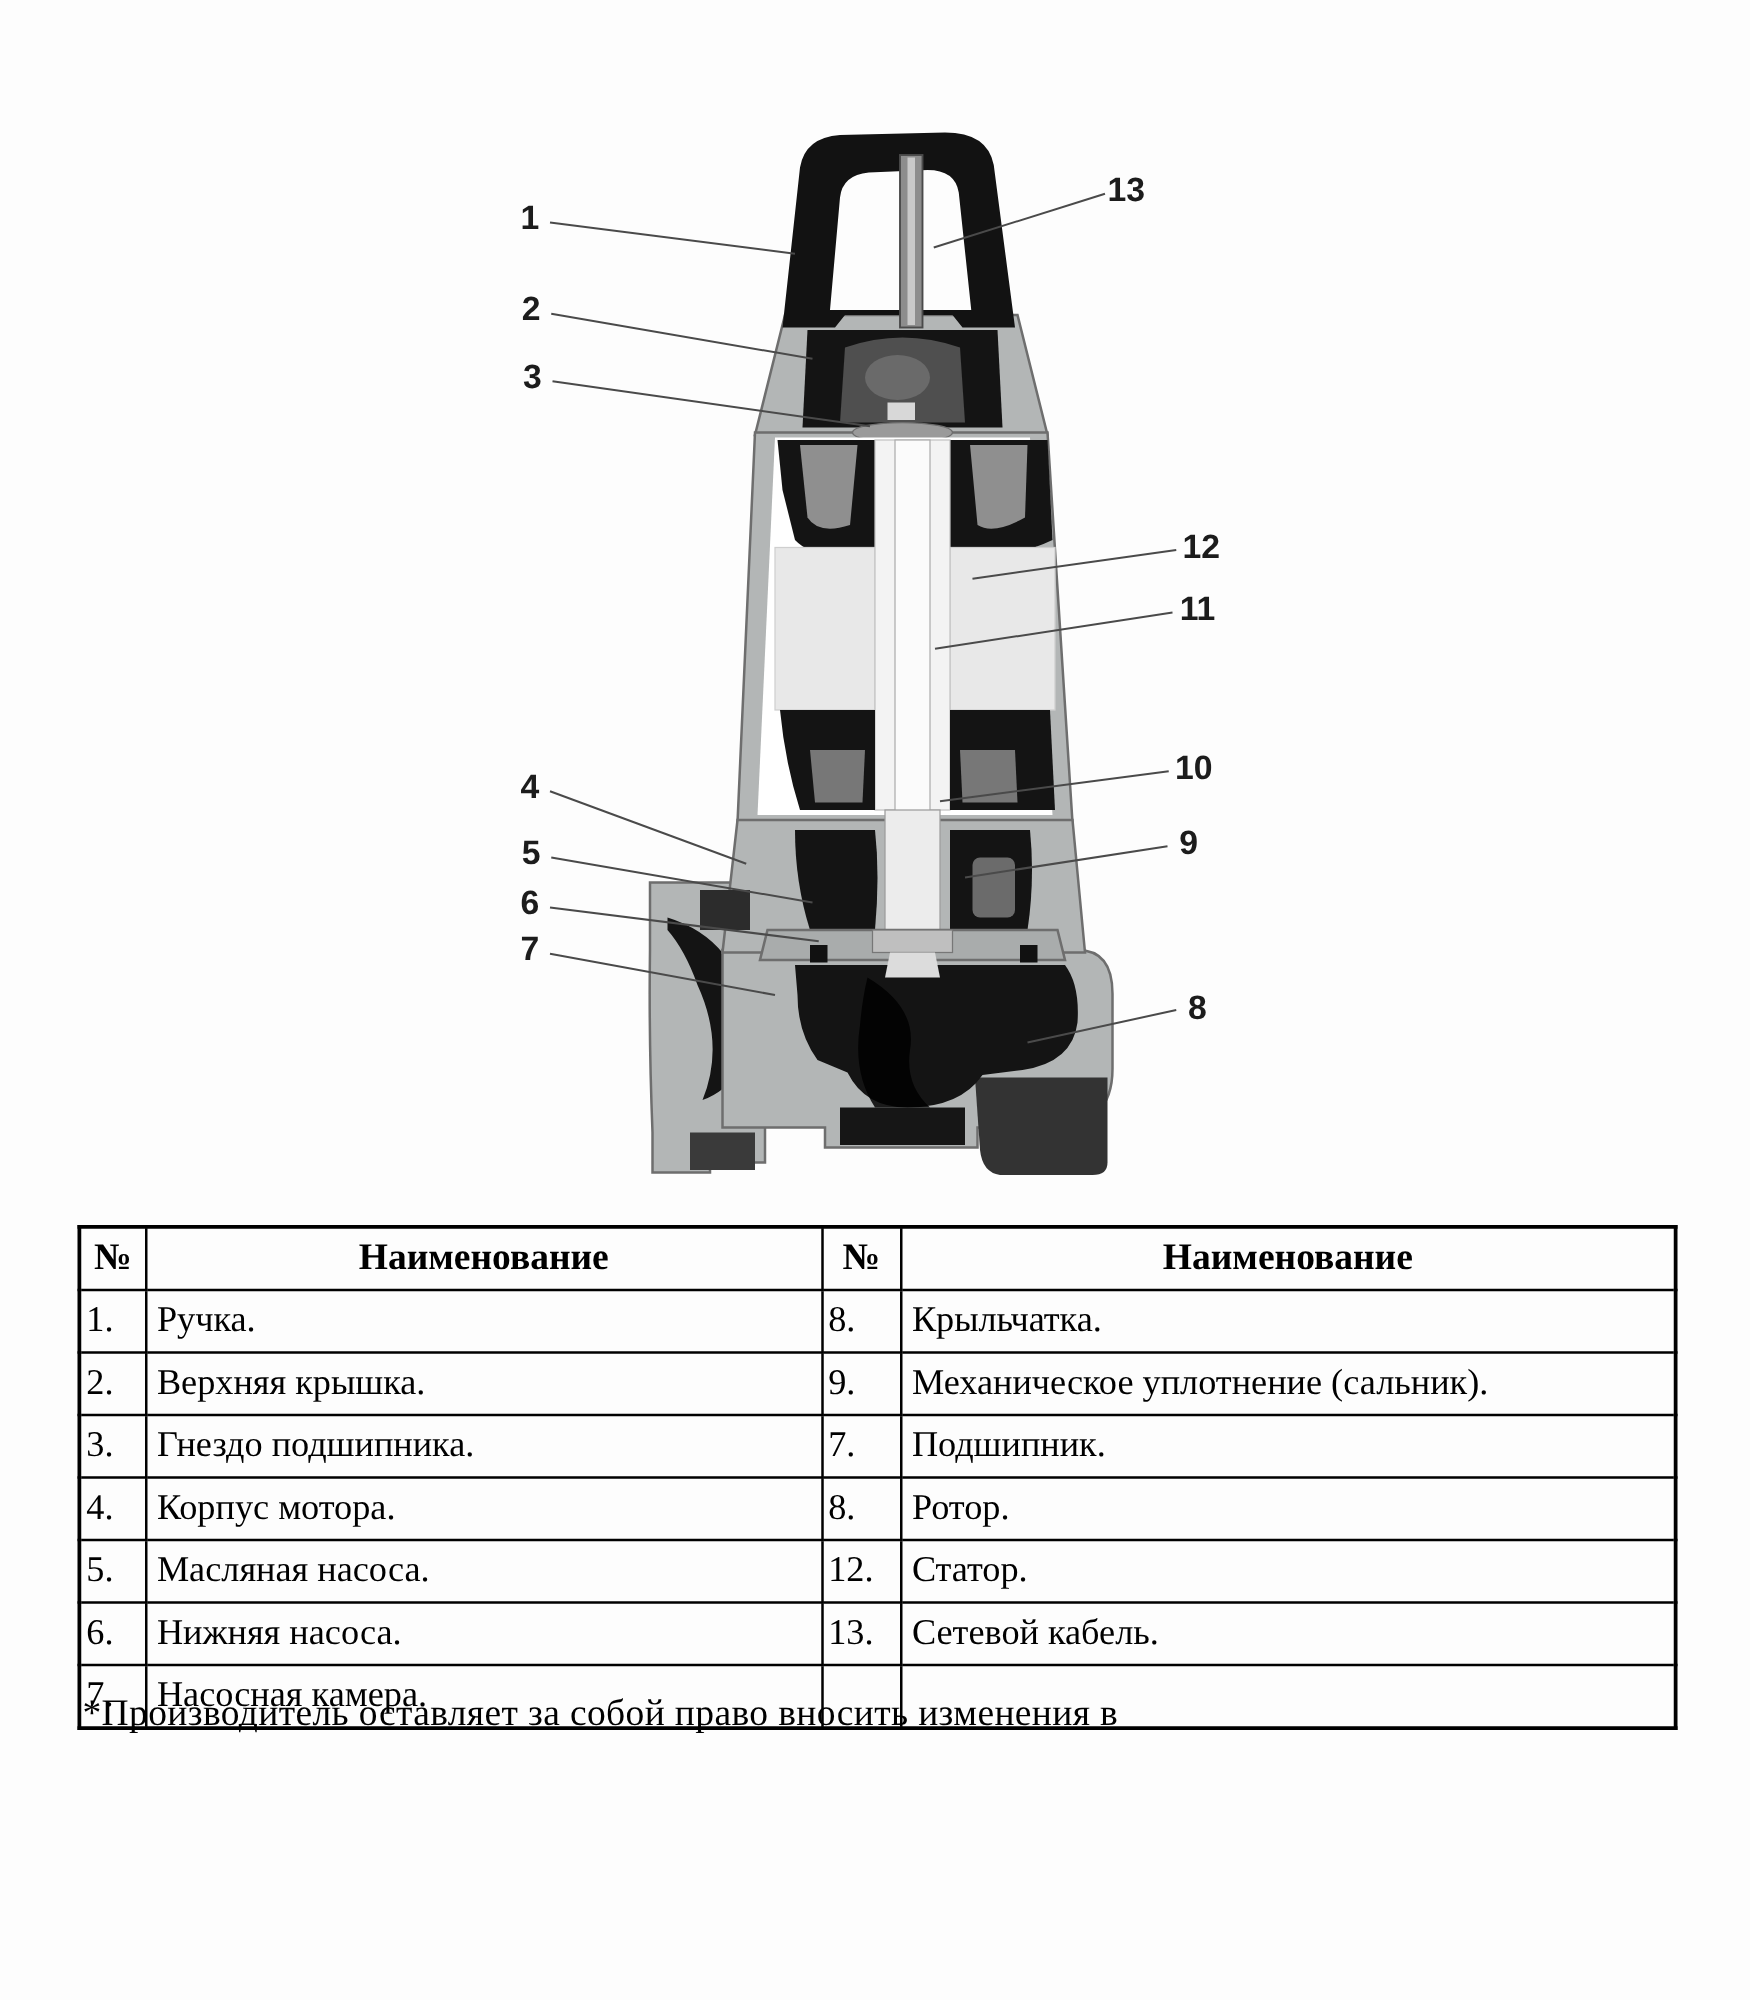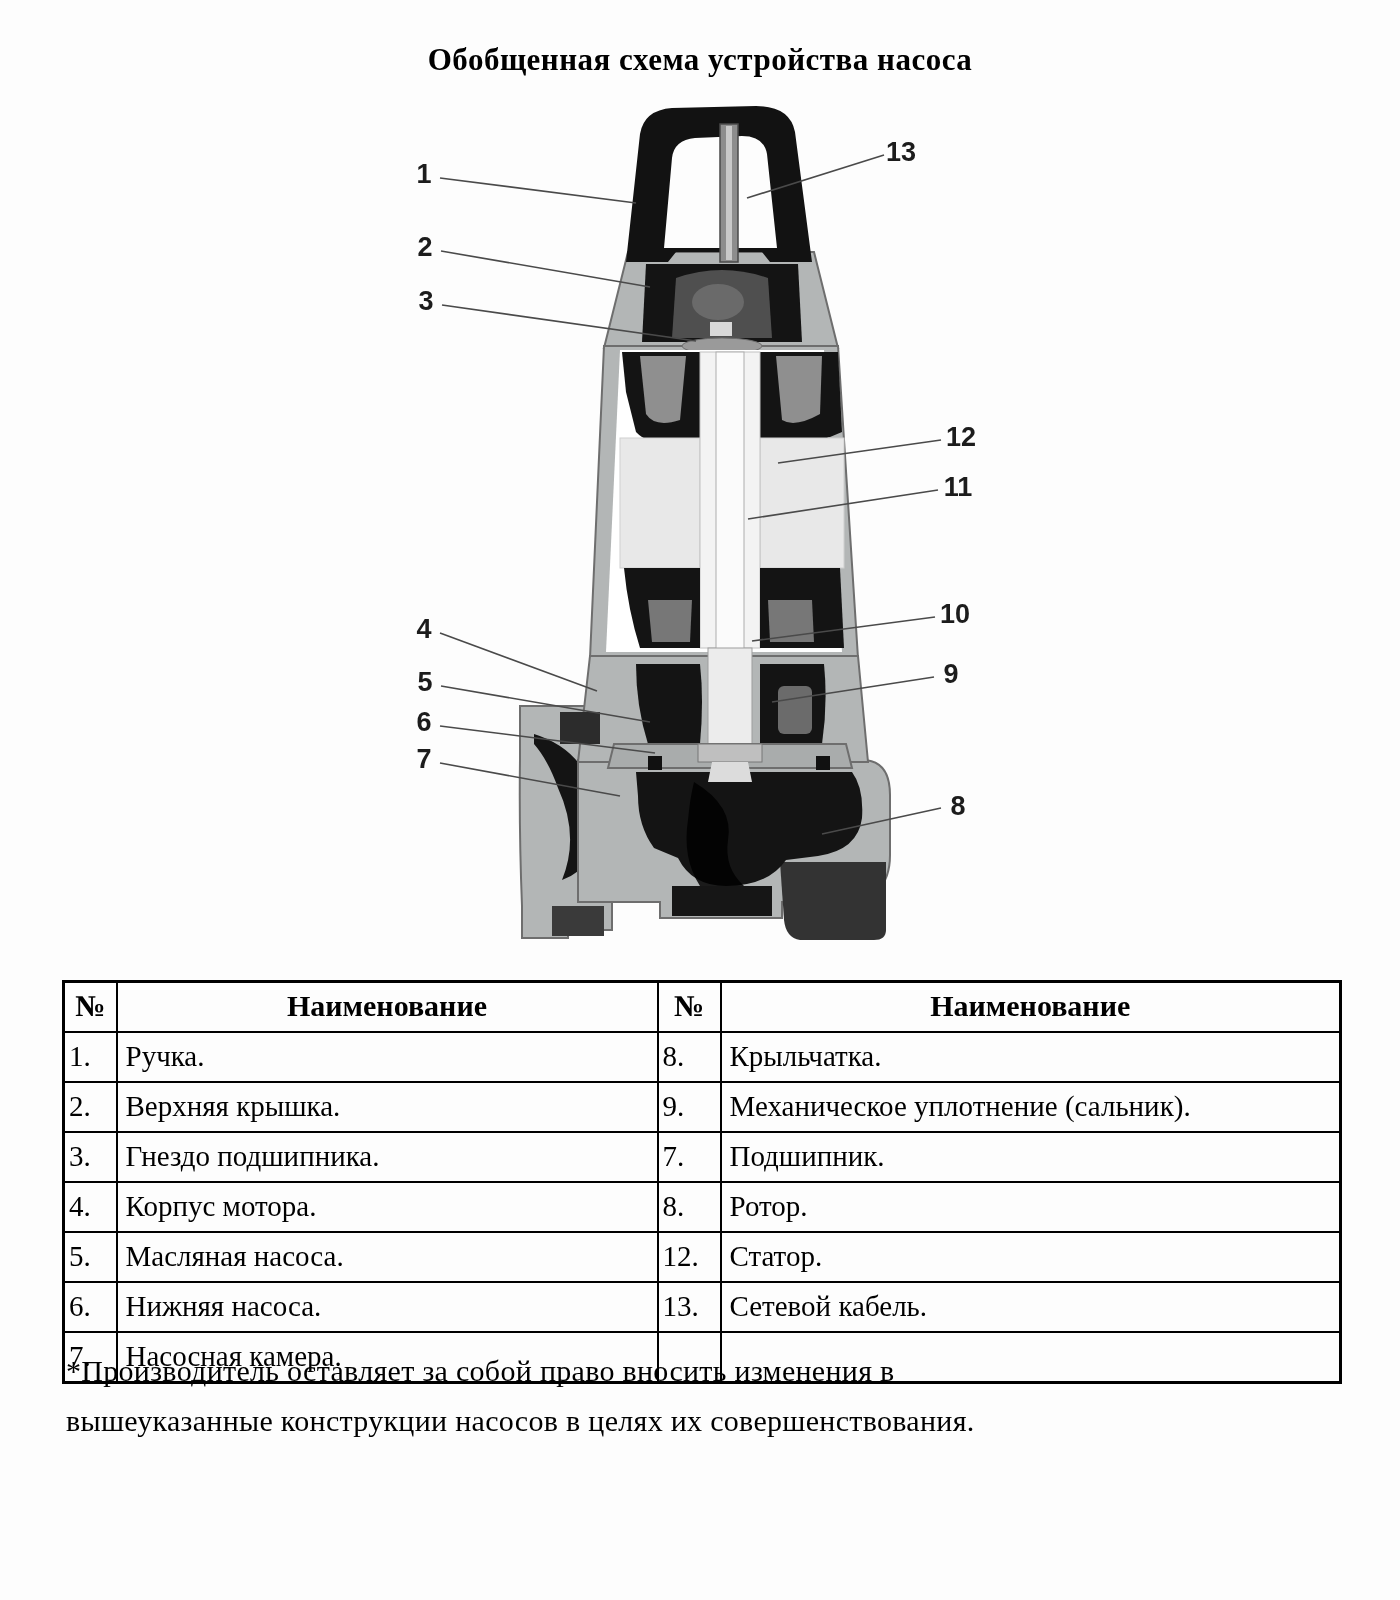--- a/index.html
+++ b/index.html
@@ -68,21 +68,20 @@
     font-weight: normal;
     line-height: 1.68;
     letter-spacing: 0.3px;
   }
 </style>
 </head>
 <body>
 
 <div id="page">
 
-  <div id="doc-title">Обобщенная схема устройства насоса</div>
 
   <svg id="diagram-svg" viewBox="0 0 1400 965" xmlns="http://www.w3.org/2000/svg">
 
     <path class="casing" d="M520,706 L612,706 L612,930 L568,930 L568,938 L522,938 L522,906 Q519,830 520,760 Z"></path>
     <path class="blackfill" d="M534,734 Q592,752 598,816 Q600,866 562,880 Q580,836 558,788 Q548,760 534,744 Z"></path>
     <rect x="552" y="906" width="52" height="30" fill="#3a3a3a"></rect>
 
     <path class="casing" d="M578,760 L862,760 Q890,760 890,795 L890,855 Q890,902 840,902 L782,902 L782,918 L660,918 L660,902 L612,902 L578,902 Z"></path>
 
     <path d="M780,862 L886,862 L886,930 Q886,940 874,940 L800,940 Q786,938 784,920 Z" fill="#333333"></path>
@@ -221,16 +220,15 @@
         <td class="numcol">7.</td>
         <td>Насосная камера.</td>
         <td class="numcol"></td>
         <td></td>
       </tr>
     </tbody>
   </table>
 
   <div id="footnote">
     <div>*Производитель оставляет за собой право вносить изменения в</div>
-    <div>вышеуказанные конструкции насосов в целях их совершенствования.</div>
   </div>
 
 </div>
 
 </body></html>

